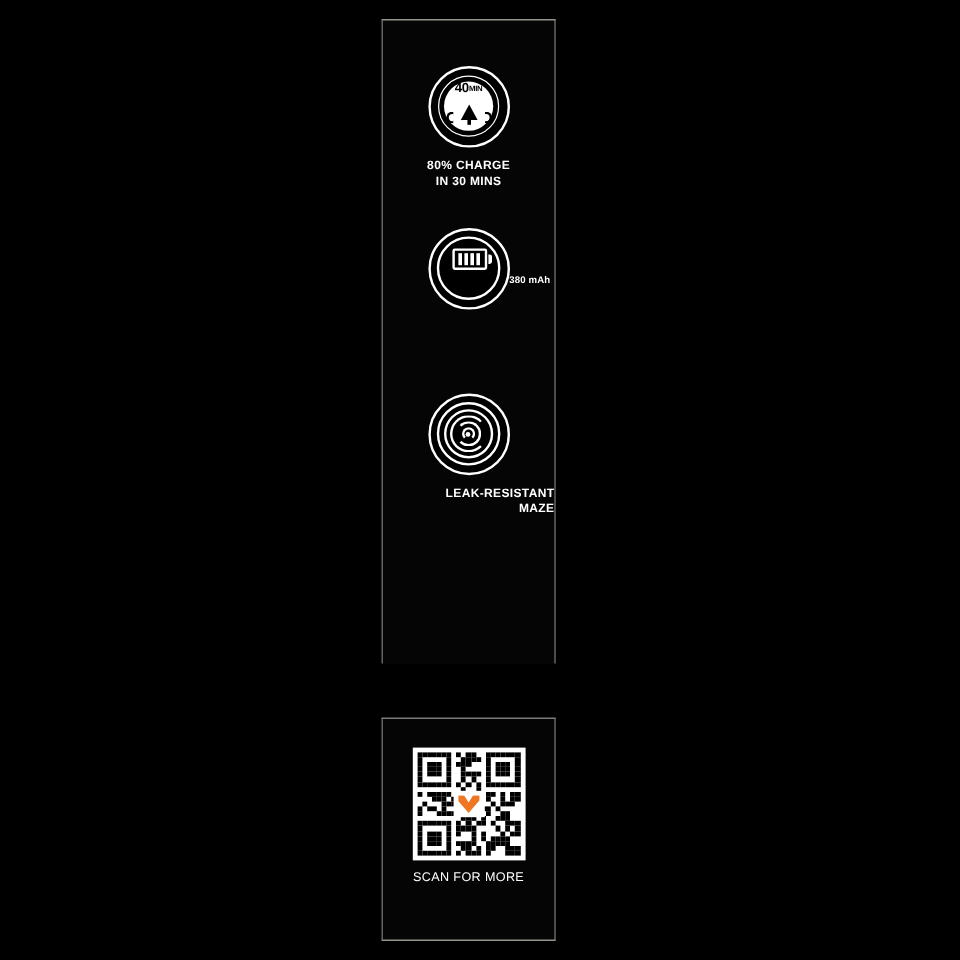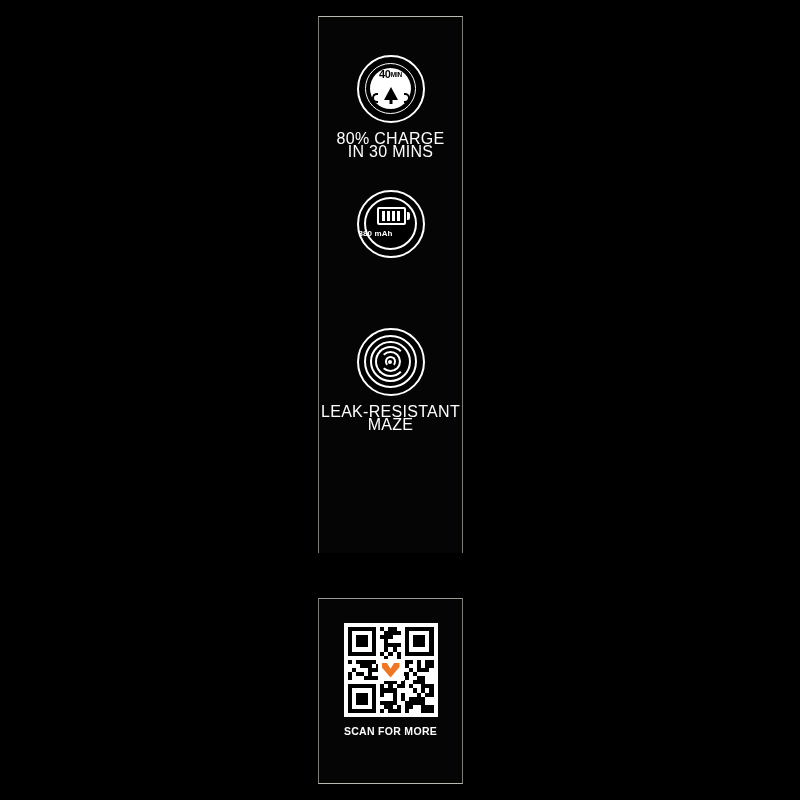--- a/index.html
+++ b/index.html
@@ -31,37 +31,37 @@
   }
 
   .feature {
     position: absolute;
     left: 0;
     width: 100%;
     text-align: center;
   }
   .feature.f1 { top: 38px; }
   .feature.f2 { top: 173px; }
-  .feature.f3 { top: 311px; }
+  .feature.f3 { top: 311px; text-align: right; }
 
   .badge {
     width: 68px;
     height: 68px;
     margin: 0 auto;
     border-radius: 50%;
     background: #000;
     border: 2.5px solid #ffffff;
     position: relative;
     box-sizing: border-box;
   }
 
   .feature-label {
     margin-top: 9px;
-    font-size: 16px;
-    font-weight: normal;
+    font-size: 10px;
+    font-weight: bold;
     letter-spacing: 0.3px;
     line-height: 13px;
     color: #ffffff;
     white-space: pre-line;
   }
 
   
   .ring-outer {
     position: absolute;
     left: 6px; top: 6px;
@@ -145,25 +145,26 @@
     position: absolute;
     left: 48px; top: 20px;
     width: 3px; height: 8px;
     background: #ffffff;
     border-radius: 0 2px 2px 0;
   }
   .mah-text {
     position: absolute;
     left: 0; top: 37px;
     width: 100%;
-    text-align: left;
+    text-align: right;
     font-size: 8px;
     font-weight: bold;
     color: #ffffff;
     letter-spacing: 0.1px;
+    padding-left: 36px;
   }
 
   
   .maze-ring {
     position: absolute;
     left: 5px; top: 5px;
     width: 53px; height: 53px;
     border-radius: 50%;
     border: 2px solid #ffffff;
     box-sizing: border-box;
@@ -229,21 +230,21 @@
     background: #ef7622;
     clip-path: polygon(0 0, 28% 0, 50% 42%, 72% 0, 100% 0, 100% 30%, 50% 100%, 0 30%);
   }
   #scan-label {
     position: absolute;
     left: 0;
     top: 126px;
     width: 100%;
     text-align: center;
     font-size: 10.5px;
-    font-weight: bold;
+    font-weight: normal;
     letter-spacing: 0.3px;
     color: #ffffff;
   }
 </style>
 </head>
 <body>
 
 <div id="package-panel">
 
   <div class="feature f1">

